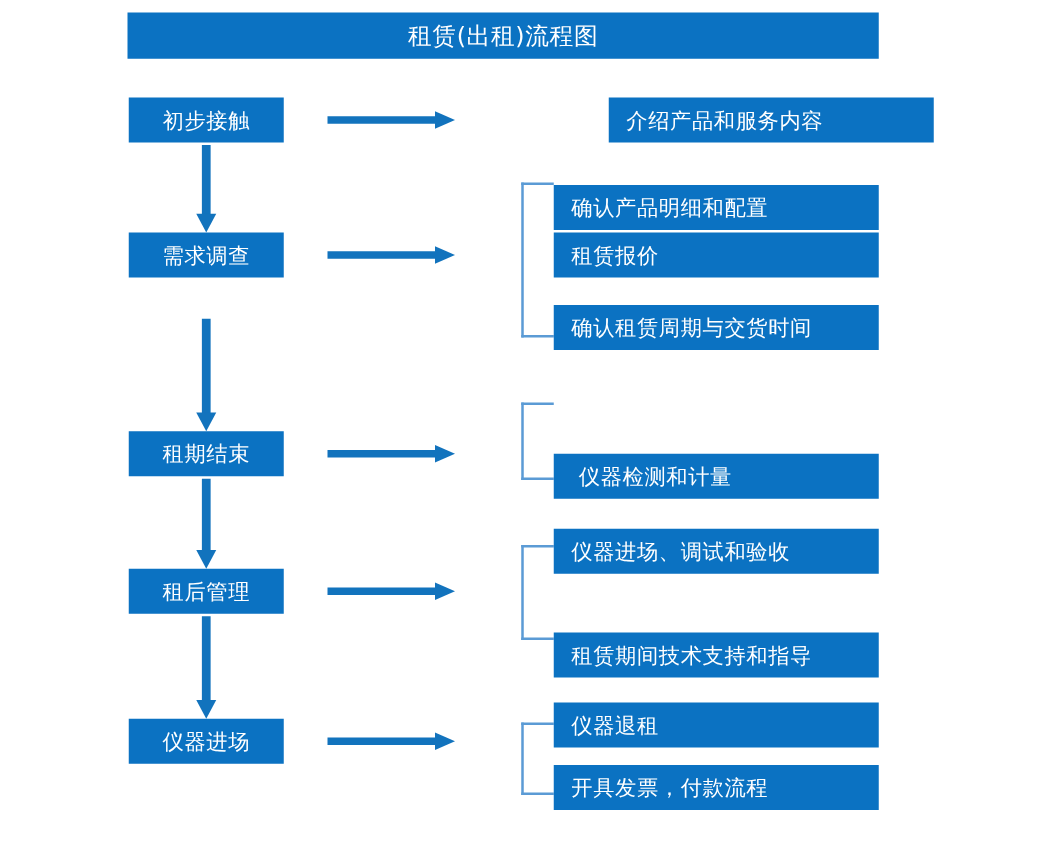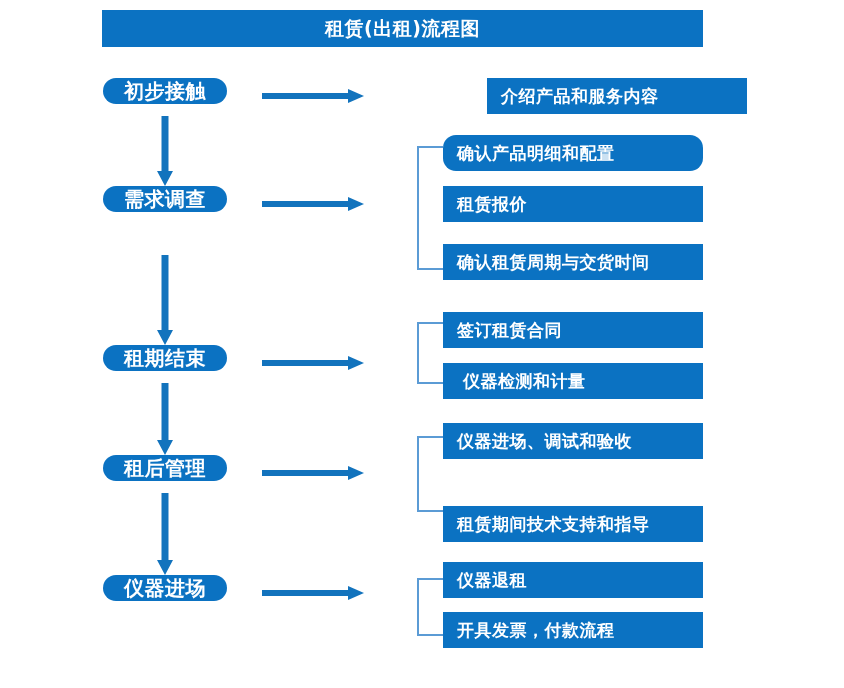--- a/index.html
+++ b/index.html
@@ -17,40 +17,39 @@
   #canvas {
     position: absolute;
     left: 0; top: 0;
     width: 844px;
     height: 688px;
   }
   .box {
     position: absolute;
     background: #0b72c2;
     color: #ffffff;
-    font-weight: bold;
+    font-weight: normal;
     display: flex;
     align-items: center;
     box-sizing: border-box;
     letter-spacing: 0.5px;
   }
   .title-bar {
     left: 102px;
     top: 10px;
     width: 601px;
     height: 37px;
     justify-content: center;
     font-size: 19px;
   }
   .stage-box {
     width: 124px;
-    height: 26px;
+    height: 36px;
     justify-content: center;
-    font-size: 20px;
-    border-radius: 14px;
+    font-size: 17px;
   }
   .detail-box {
     left: 443px;
     width: 260px;
     height: 36px;
     justify-content: flex-start;
     padding-left: 14px;
     font-size: 17px;
   }
   .h-arrow {
@@ -153,27 +152,26 @@
   <div class="bracket" style="left:417px; top:146px; height:124px;"></div>
 
   <div class="bracket" style="left:417px; top:322px; height:62px;"></div>
 
   <div class="bracket" style="left:417px; top:436px; height:76px;"></div>
 
   <div class="bracket" style="left:417px; top:578px; height:58px;"></div>
 
   <div class="box detail-box" style="top:78px;margin-left:44px;">介绍产品和服务内容</div>
 
-  <div class="box detail-box" style="top:135px;border-radius:13px;">确认产品明细和配置</div>
+  <div class="box detail-box" style="top:148px;">确认产品明细和配置</div>
 
   <div class="box detail-box" style="top:186px;">租赁报价</div>
 
   <div class="box detail-box" style="top:244px;">确认租赁周期与交货时间</div>
 
-  <div class="box detail-box" style="top:312px;">签订租赁合同</div>
 
   <div class="box detail-box" style="top:363px;padding-left:20px;">仪器检测和计量</div>
 
   <div class="box detail-box" style="top:423px;">仪器进场、调试和验收</div>
 
   <div class="box detail-box" style="top:506px;">租赁期间技术支持和指导</div>
 
   <div class="box detail-box" style="top:562px;">仪器退租</div>
 
   <div class="box detail-box" style="top:612px;">开具发票，付款流程</div>

